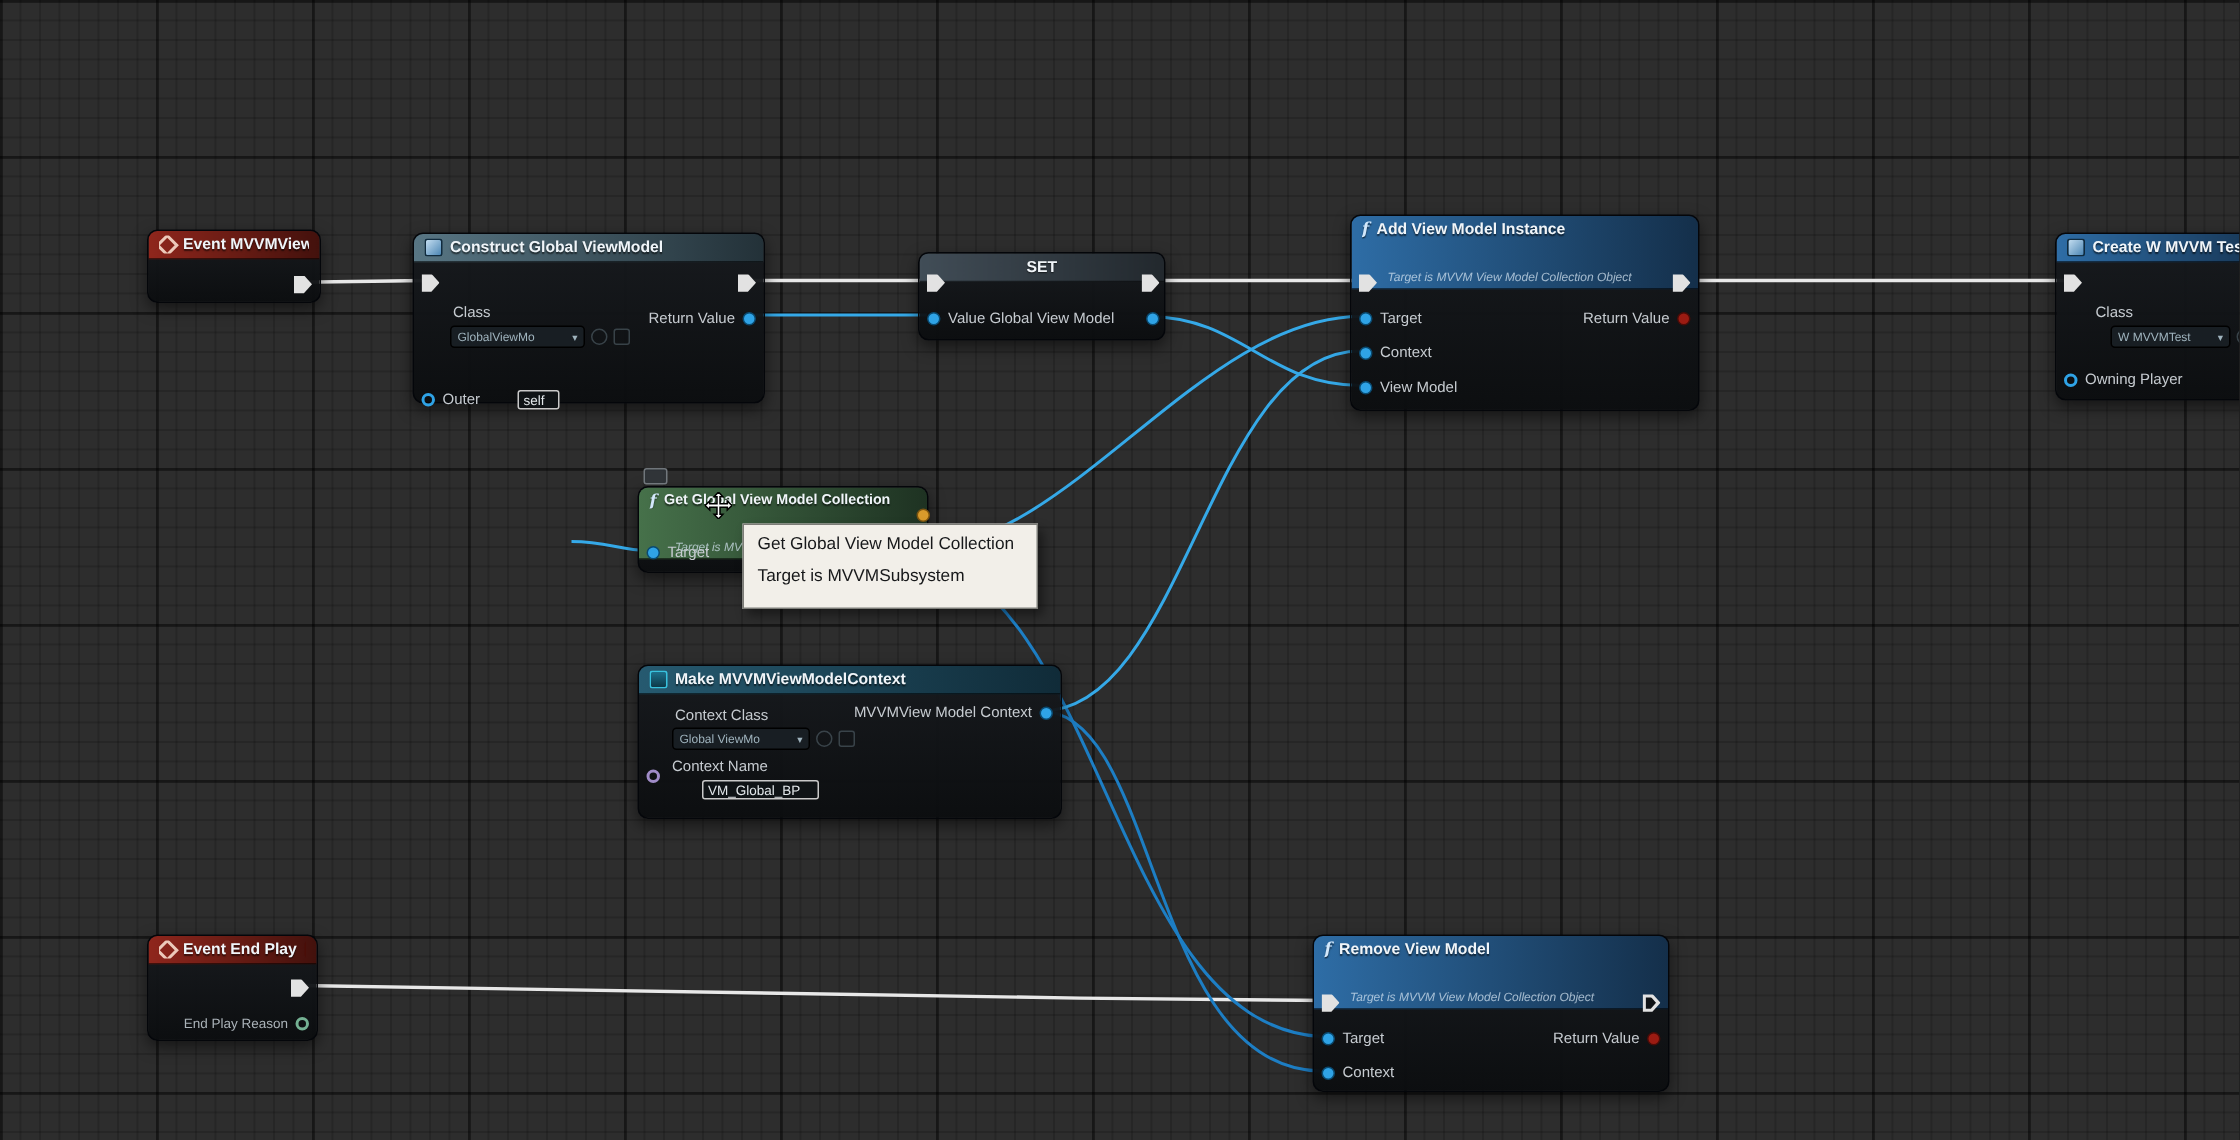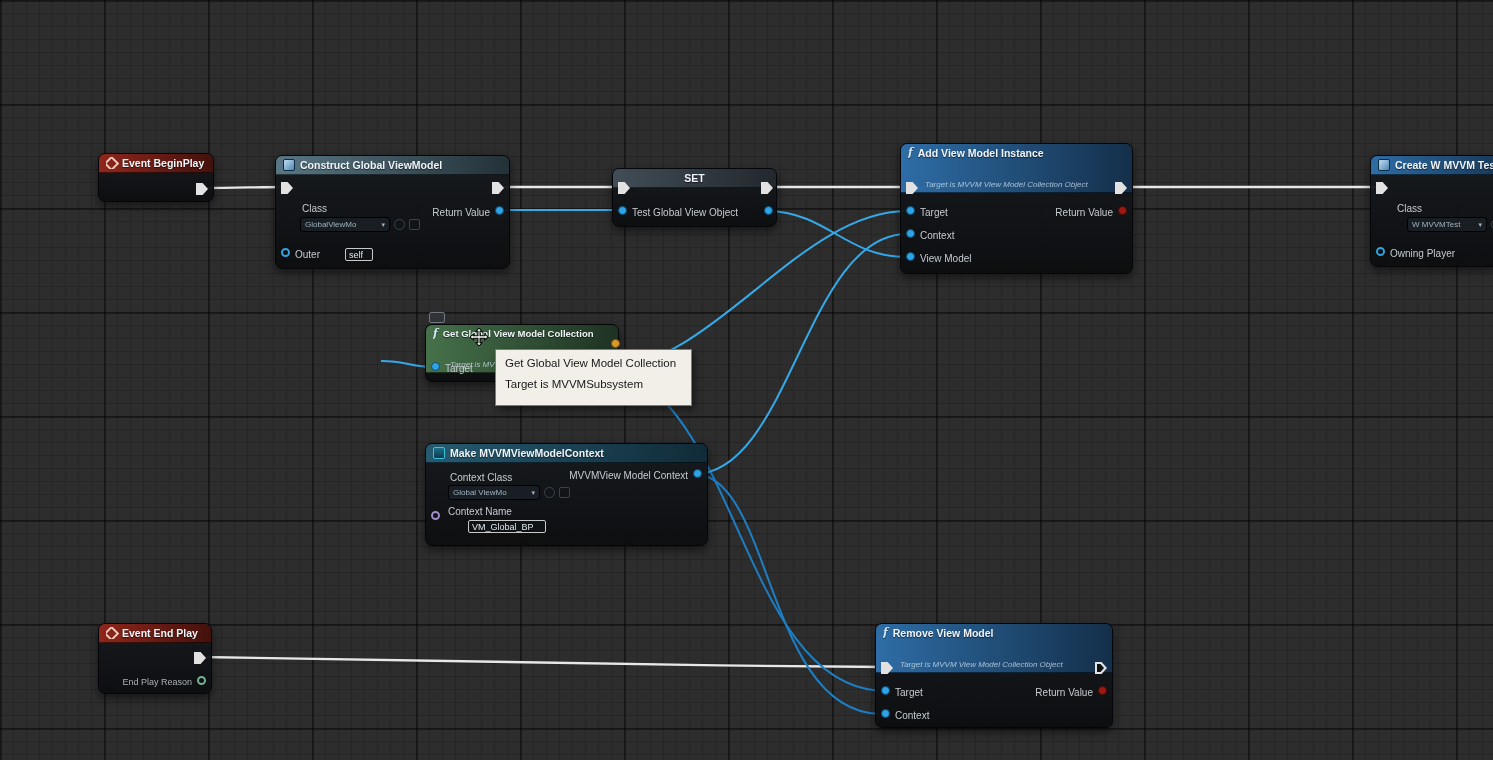--- a/index.html
+++ b/index.html
@@ -29,21 +29,21 @@
     white-space:nowrap;overflow:hidden;text-shadow:0 1px 1px rgba(0,0,0,.6);}
   .hdr .s{font-size:8px;font-style:italic;color:rgba(215,230,242,.72);margin-left:17px;white-space:nowrap;overflow:hidden;margin-top:20px;}
   .hdr-event{background:linear-gradient(90deg,#8f261c,#43110c);}
   .hdr-fn{background:linear-gradient(90deg,#2e6da6,#142f4a);}
   .hdr-construct{background:linear-gradient(90deg,#587684,#233138);}
   .hdr-green{background:linear-gradient(90deg,#46714a,#1e3222);}
   .hdr-make{background:linear-gradient(90deg,#265a70,#102b38);}
   .hdr-set{background:linear-gradient(90deg,#414d57,#22282d);align-items:center;}
   .hdr-set .t{justify-content:center;}
 
-  .row{position:absolute;display:flex;align-items:flex-start;gap:5px;height:13px;z-index:6;}
+  .row{position:absolute;display:flex;align-items:center;gap:5px;height:13px;z-index:6;}
   .pl{font-size:10px;color:#c6cbd0;white-space:nowrap;line-height:13px;}
   .pl.dim{color:#aab2b8;}
   .p-exec{width:12px;height:12px;display:inline-block;position:relative;flex:0 0 auto;
     clip-path:polygon(0 0,55% 0,100% 50%,55% 100%,0 100%);background:#e2e2e2;}
   .p-exec.hollow::after{content:"";position:absolute;left:2px;top:2px;right:3px;bottom:2px;
     clip-path:polygon(0 0,50% 0,100% 50%,50% 100%,0 100%);background:#101316;}
   .dot{width:9px;height:9px;border-radius:50%;display:inline-block;box-sizing:border-box;flex:0 0 auto;}
   .dot.obj{background:#2fa3e6;border:1px solid #0a4a70;}
   .dot.obj-h{border:2px solid #2fa3e6;background:transparent;}
   .dot.red{background:#9b1b12;border:1px solid #4a0c08;}
@@ -103,21 +103,21 @@
     <path class="w-data" d="M609,367 C712,367 800,211 907,211"></path>
     <path class="w-data2" d="M609,367 C738,398 742,682 880,691"></path>
     <path class="w-data" d="M694,474 C790,474 806,234 907,234"></path>
     <path class="w-data2" d="M694,474 C772,474 766,712 880,714"></path>
   </svg>
 
   <div class="node" style="left:98px;top:153px;width:114px;height:47px;">
     <div class="hdr hdr-event">
       <div class="t">
           <span class="ev-icon"></span>
-        <span>Event BeginPlay</span>
+        <span>Event MVVMView</span>
         </div>
     </div>
     <div class="row" style="right:5px;top:29px;">
       <span class="p-exec"></span>
     </div>
   </div>
 
   <div class="node" style="left:275px;top:155px;width:233px;height:112px;">
     <div class="hdr hdr-construct">
       <div class="t">
@@ -139,42 +139,42 @@
         <span>GlobalViewMo</span>
         <span class="caret">▾</span>
       </span>
       <span class="mi"></span>
       <span class="mi sq"></span>
     </div>
     <div class="row" style="right:5px;top:50px;">
       <span class="pl">Return Value</span>
       <span class="dot obj"></span>
     </div>
-    <div class="row" style="left:5px;top:92px;">
+    <div class="row" style="left:5px;top:104px;">
       <span class="dot obj-h"></span>
       <span class="pl">Outer</span>
       <input class="textfield" style="width: 28px;" readonly="" value="self">
     </div>
   </div>
 
   <div class="node" style="left:612px;top:168px;width:163px;height:57px;">
     <div class="hdr hdr-set">
       <div class="t">
           <span>SET</span>
         </div>
     </div>
     <div class="row" style="left:5px;top:13px;">
         <span class="p-exec"></span>
       </div>
     <div class="row" style="right:3px;top:13px;">
         <span class="p-exec"></span>
       </div>
     <div class="row" style="left:5px;top:37px;">
       <span class="dot obj"></span>
-      <span class="pl">Test Global View Object</span>
+      <span class="pl">Value Global View Model</span>
     </div>
     <div class="row" style="right:3px;top:37px;">
       <span class="dot obj"></span>
     </div>
   </div>
 
   <div class="node" style="left:900px;top:143px;width:231px;height:129px;">
     <div class="hdr hdr-fn">
       <div class="t">
           <span class="fn-icon">ƒ</span>

